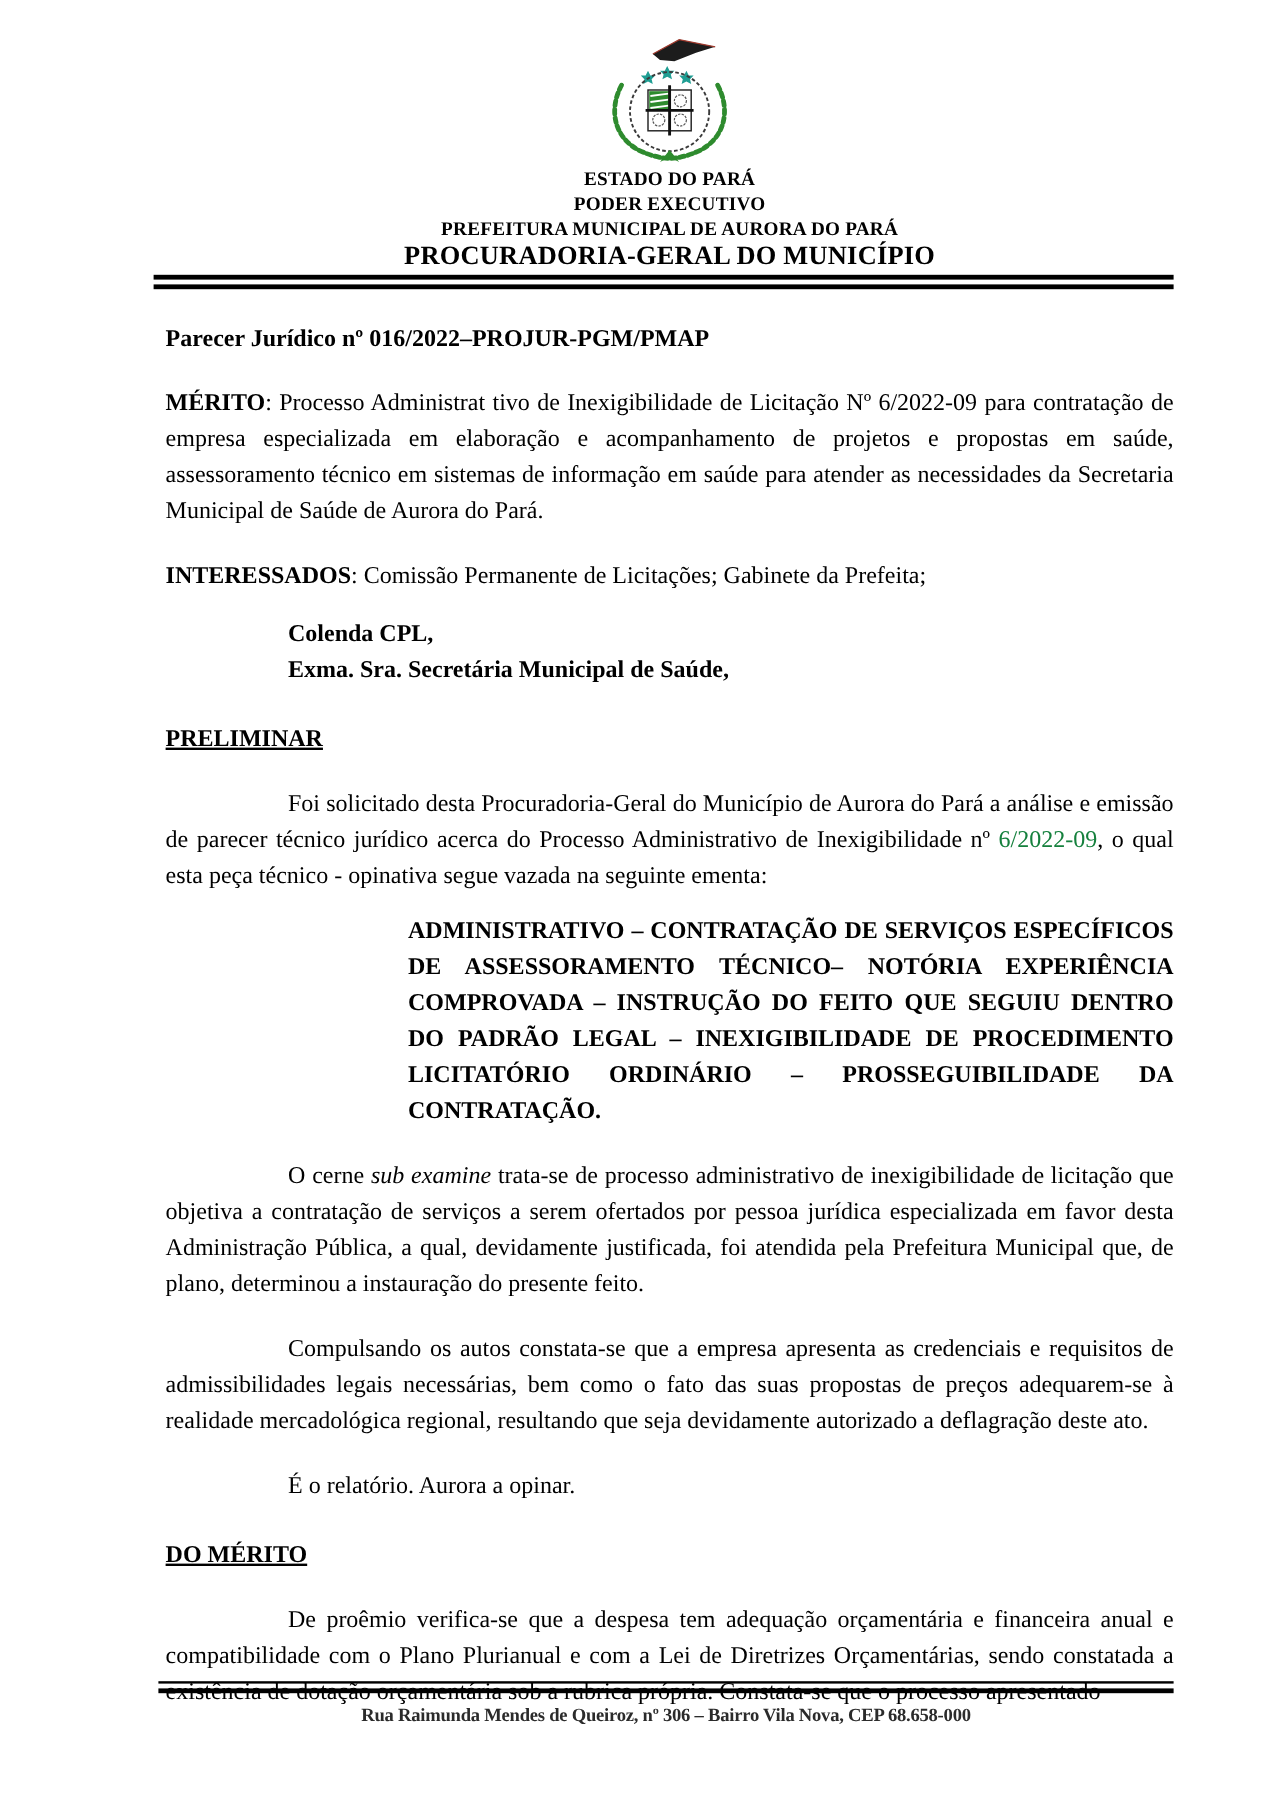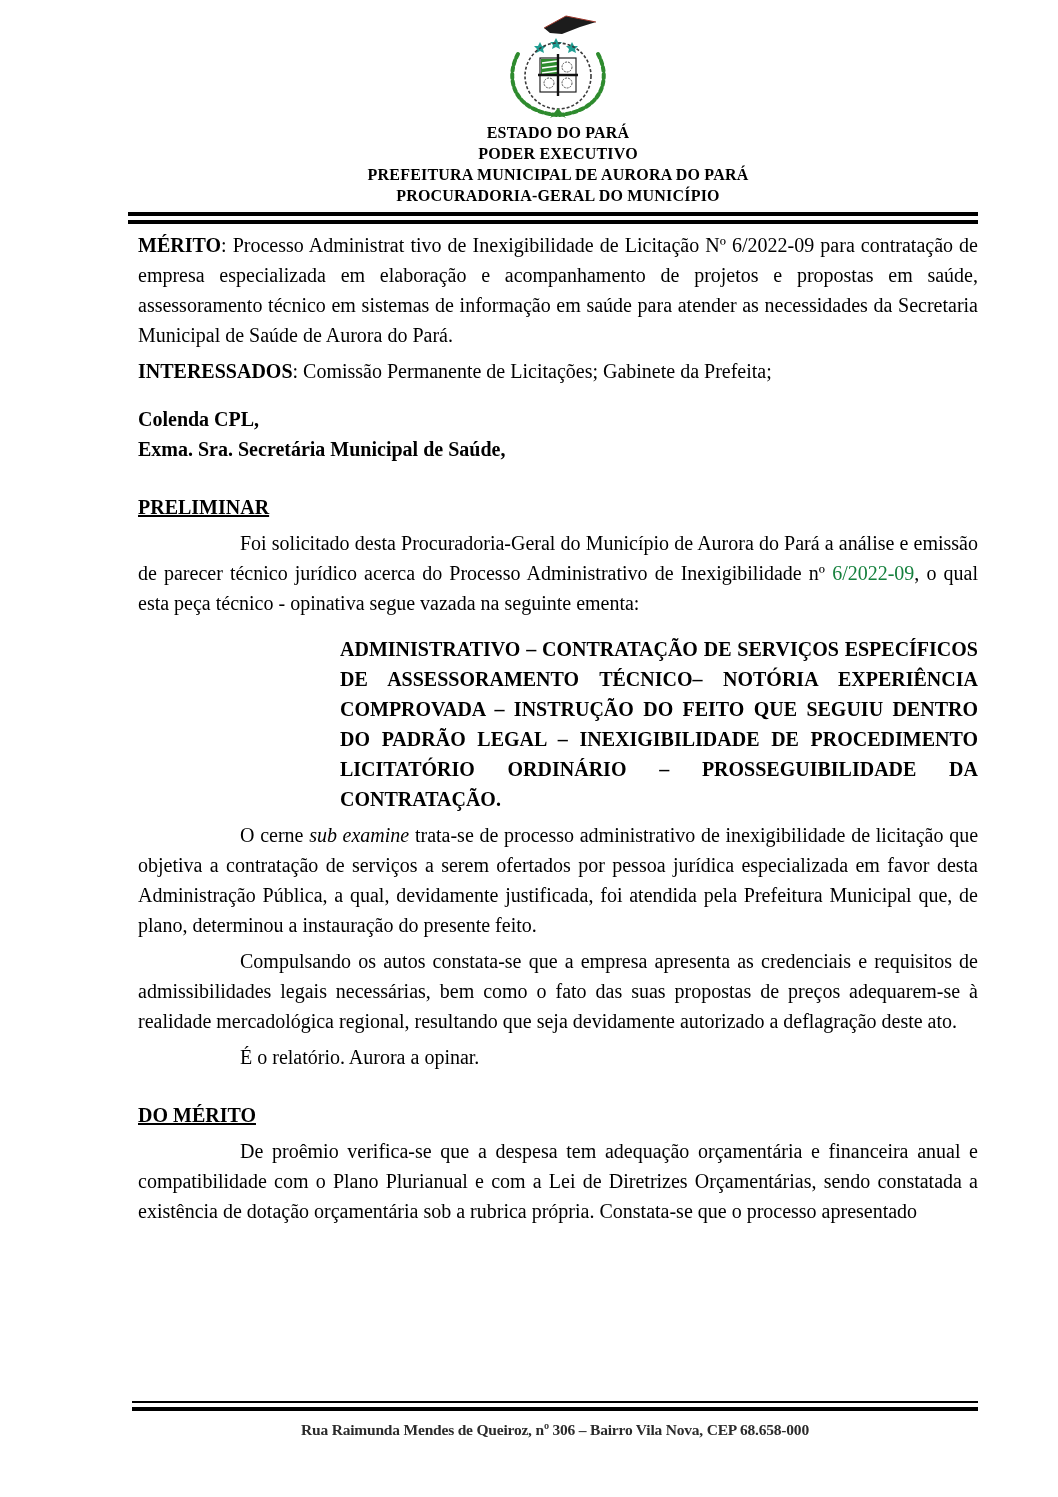--- a/index.html
+++ b/index.html
@@ -1,33 +1,33 @@
 <!DOCTYPE html>
 <html lang="pt-BR"><head>
 <meta charset="utf-8">
 <style>
   * { margin:0; padding:0; box-sizing:border-box; }
   body { background:#ffffff; }
   .page {
     width:1058px; height:1497px; background:#ffffff; color:#000;
     font-family:"Liberation Serif", serif; font-size:20px; line-height:30px;
-    padding:12px 80px 0 138px; position:relative; overflow:hidden;
+    padding:29px 80px 0 138px; position:relative; overflow:hidden;
   }
   .header-block { text-align:center; }
   .emblem { display:block; margin:0 auto; }
   .header-line { font-weight:bold; font-size:16px; line-height:21px; letter-spacing:0.2px; }
-  .header-line.big { font-size:16px; }
+  .header-line.big { font-size:22px; }
   .double-rule { margin-top:6px; margin-left:-10px; width:calc(100% + 10px); }
   .double-rule .bar-thick { height:4px; background:#000; }
   .double-rule .bar-gap { height:4px; }
   .doc-title { font-weight:bold; margin-top:26px; }
-  p.body-par { text-align:justify; margin-top:6px; }
+  p.body-par { text-align:justify; margin-top:24px; }
   .indent { text-indent:102px; }
   .lead { font-weight:bold; }
-  .addressees { font-weight:bold; margin-top:18px; }
+  .addressees { font-weight:bold; margin-top:18px; margin-left:102px; }
   .section-heading { font-weight:bold; text-decoration:underline; text-decoration-thickness:2px; margin-top:28px; }
   .gap-lg { margin-top:26px; }
   .ementa { font-weight:bold; text-align:justify; margin-left:202px; margin-top:16px; }
   .gray-num { color:#15803d; }
   .italic { font-style:italic; }
   .item-a { font-weight:bold; margin-top:28px; margin-left:37px; }
   .item-a .item-title { text-decoration:underline; text-decoration-thickness:2px; margin-left:10px; }
   .footer { position:absolute; left:132px; right:80px; top:1401px; }
   .footer .rule-thin { height:2px; background:#000; }
   .footer .rule-gap { height:4px; }
@@ -79,20 +79,21 @@
     <div class="header-line">PREFEITURA MUNICIPAL DE AURORA DO PARÁ</div>
     <div class="header-line big">PROCURADORIA-GERAL DO MUNICÍPIO</div>
   </div>
 
   <div class="double-rule">
     <div class="bar-thick"></div>
       <div class="bar-gap"></div>
       <div class="bar-thick"></div>
   </div>
 
+  <div class="doc-title">Parecer Jurídico nº 016/2022–PROJUR-PGM/PMAP</div>
 
   <p class="body-par"><span class="lead">MÉRITO</span><span>: Processo Administrat tivo de Inexigibilidade de Licitação Nº 6/2022-09 para contratação de empresa especializada em elaboração e acompanhamento de projetos e propostas em saúde, assessoramento técnico em sistemas de informação em saúde para atender as necessidades da Secretaria Municipal de Saúde de Aurora do Pará.</span></p>
 
   <p class="body-par"><span class="lead">INTERESSADOS</span><span>: Comissão Permanente de Licitações; Gabinete da Prefeita;</span></p>
 
   <div class="addressees">
     <div>Colenda CPL,</div>
     <div>Exma. Sra. Secretária Municipal de Saúde,</div>
   </div>
 

